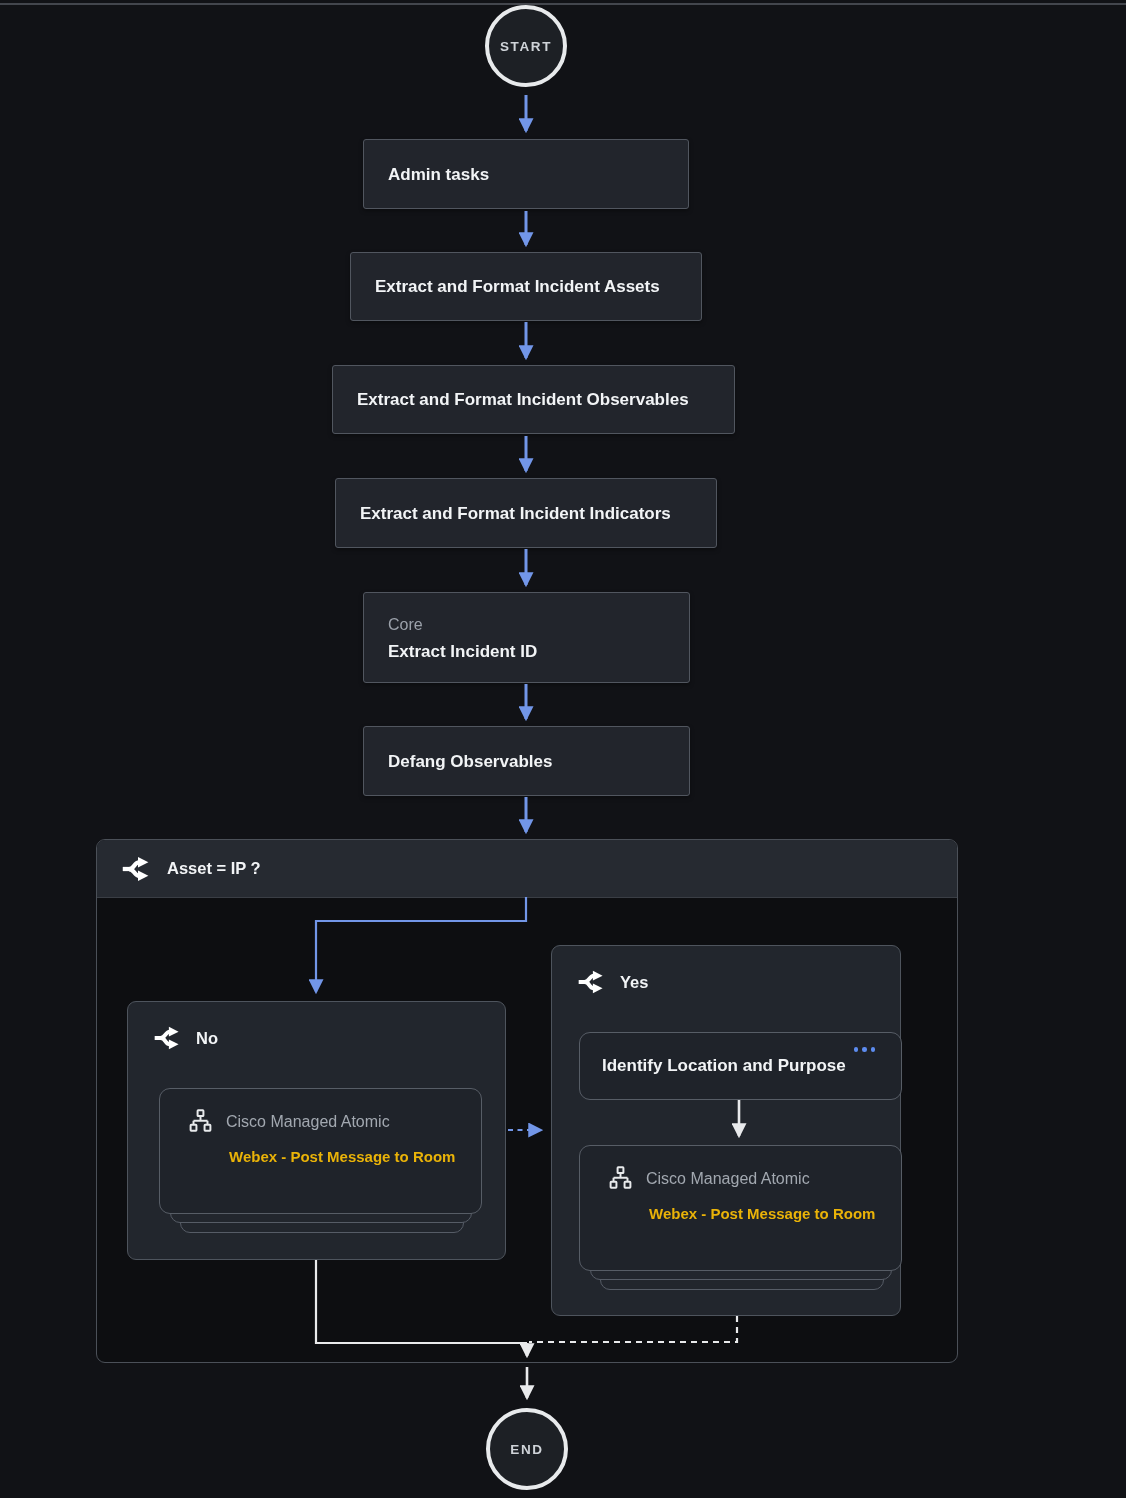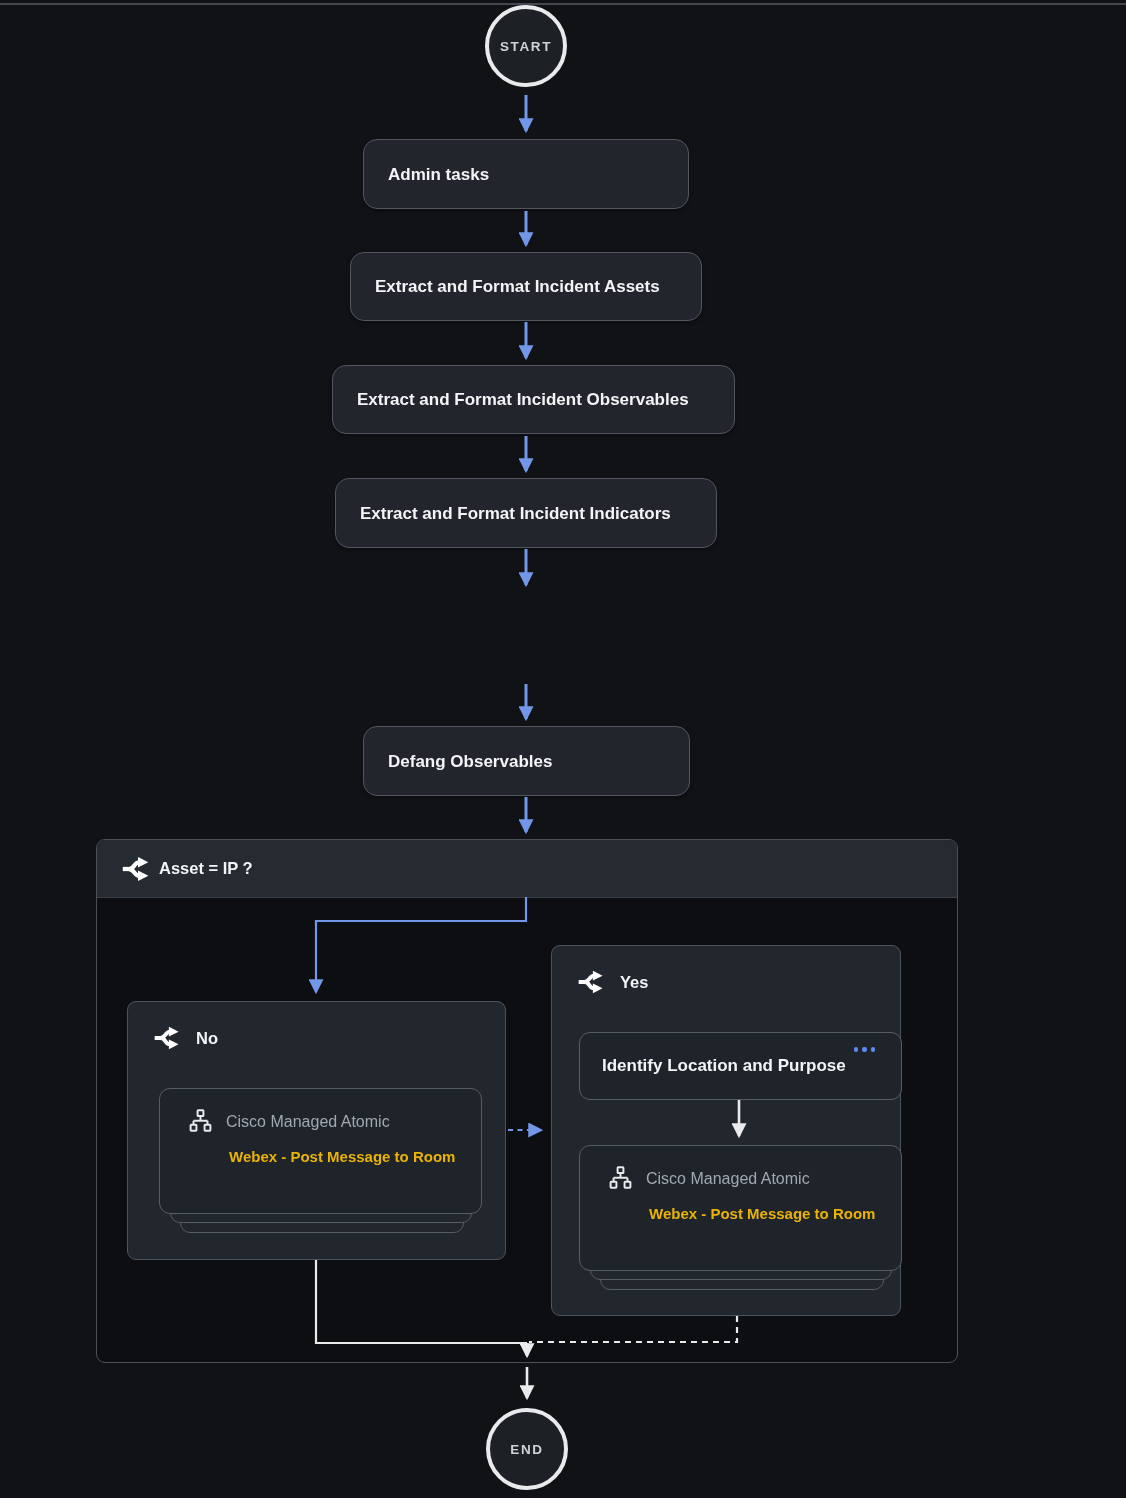--- a/index.html
+++ b/index.html
@@ -15,37 +15,37 @@
   
   .terminal{
     position:absolute;width:82px;height:82px;border-radius:50%;
     background:#1d2025;border:4.5px solid #e8eaec;box-sizing:border-box;
     display:flex;align-items:center;justify-content:center;z-index:6;
   }
   .terminal span{font-size:13.5px;font-weight:bold;letter-spacing:1.6px;color:#cfd3d8;}
 
   
   .node{
-    position:absolute;background:#22252c;border:1.5px solid #51565f;border-radius:14px;
+    position:absolute;background:#22252c;border:1.5px solid #51565f;border-radius:3px;
     box-sizing:border-box;display:flex;flex-direction:column;justify-content:center;
     padding:4px 24px;z-index:4;box-shadow:0 2px 4px rgba(0,0,0,.35);
   }
   .nlabel{font-size:17px;font-weight:bold;color:#f2f4f6;line-height:27px;}
   .nsub{font-size:16px;color:#9ba1aa;line-height:27px;}
 
   
   .cond{
     position:absolute;left:96px;top:839px;width:862px;height:524px;
     border:1.5px solid #4b5058;border-radius:9px;box-sizing:border-box;
     background:#0d0e11;z-index:2;
   }
   .cond-header{
     position:absolute;left:0;top:0;width:100%;height:58px;box-sizing:border-box;
     background:#262a31;border-bottom:1px solid #3a3e45;border-radius:8px 8px 0 0;
-    display:flex;align-items:center;gap:7px;padding-left:24px;
+    display:flex;align-items:center;gap:15px;padding-left:24px;
   }
   .cond-label{font-size:16.5px;font-weight:bold;color:#f2f4f6;}
 
   
   .branch{
     position:absolute;background:#22262d;border:1.5px solid #4e545d;border-radius:9px;
     box-sizing:border-box;z-index:3;
   }
   .branch-header{
     position:absolute;left:25px;top:22px;display:flex;align-items:center;gap:14px;
@@ -117,20 +117,24 @@
     <div class="nlabel">Admin tasks</div>
   </div>
   <div class="node" style="left:350px;top:252px;width:352px;height:69px;">
     <div class="nlabel">Extract and Format Incident Assets</div>
   </div>
   <div class="node" style="left:332px;top:365px;width:403px;height:69px;">
     <div class="nlabel">Extract and Format Incident Observables</div>
   </div>
   <div class="node" style="left:335px;top:478px;width:382px;height:70px;">
     <div class="nlabel">Extract and Format Incident Indicators</div>
+  </div>
+  <div class="node" style="left:363px;top:592px;width:327px;height:91px;">
+    <div class="nsub">Core</div>
+    <div class="nlabel">Extract Incident ID</div>
   </div>
   <div class="node" style="left:363px;top:726px;width:327px;height:70px;">
     <div class="nlabel">Defang Observables</div>
   </div>
 
   <div class="cond">
     <div class="cond-header">
       <svg class="icon" width="31" height="30" viewBox="0 0 24 24">
         <path d="M1 12 H6.5" stroke="#ffffff" stroke-width="3.4" fill="none"></path>
         <path d="M6 12 C10.5 12 10 6.6 14 6.6" stroke="#ffffff" stroke-width="3.4" fill="none"></path>

